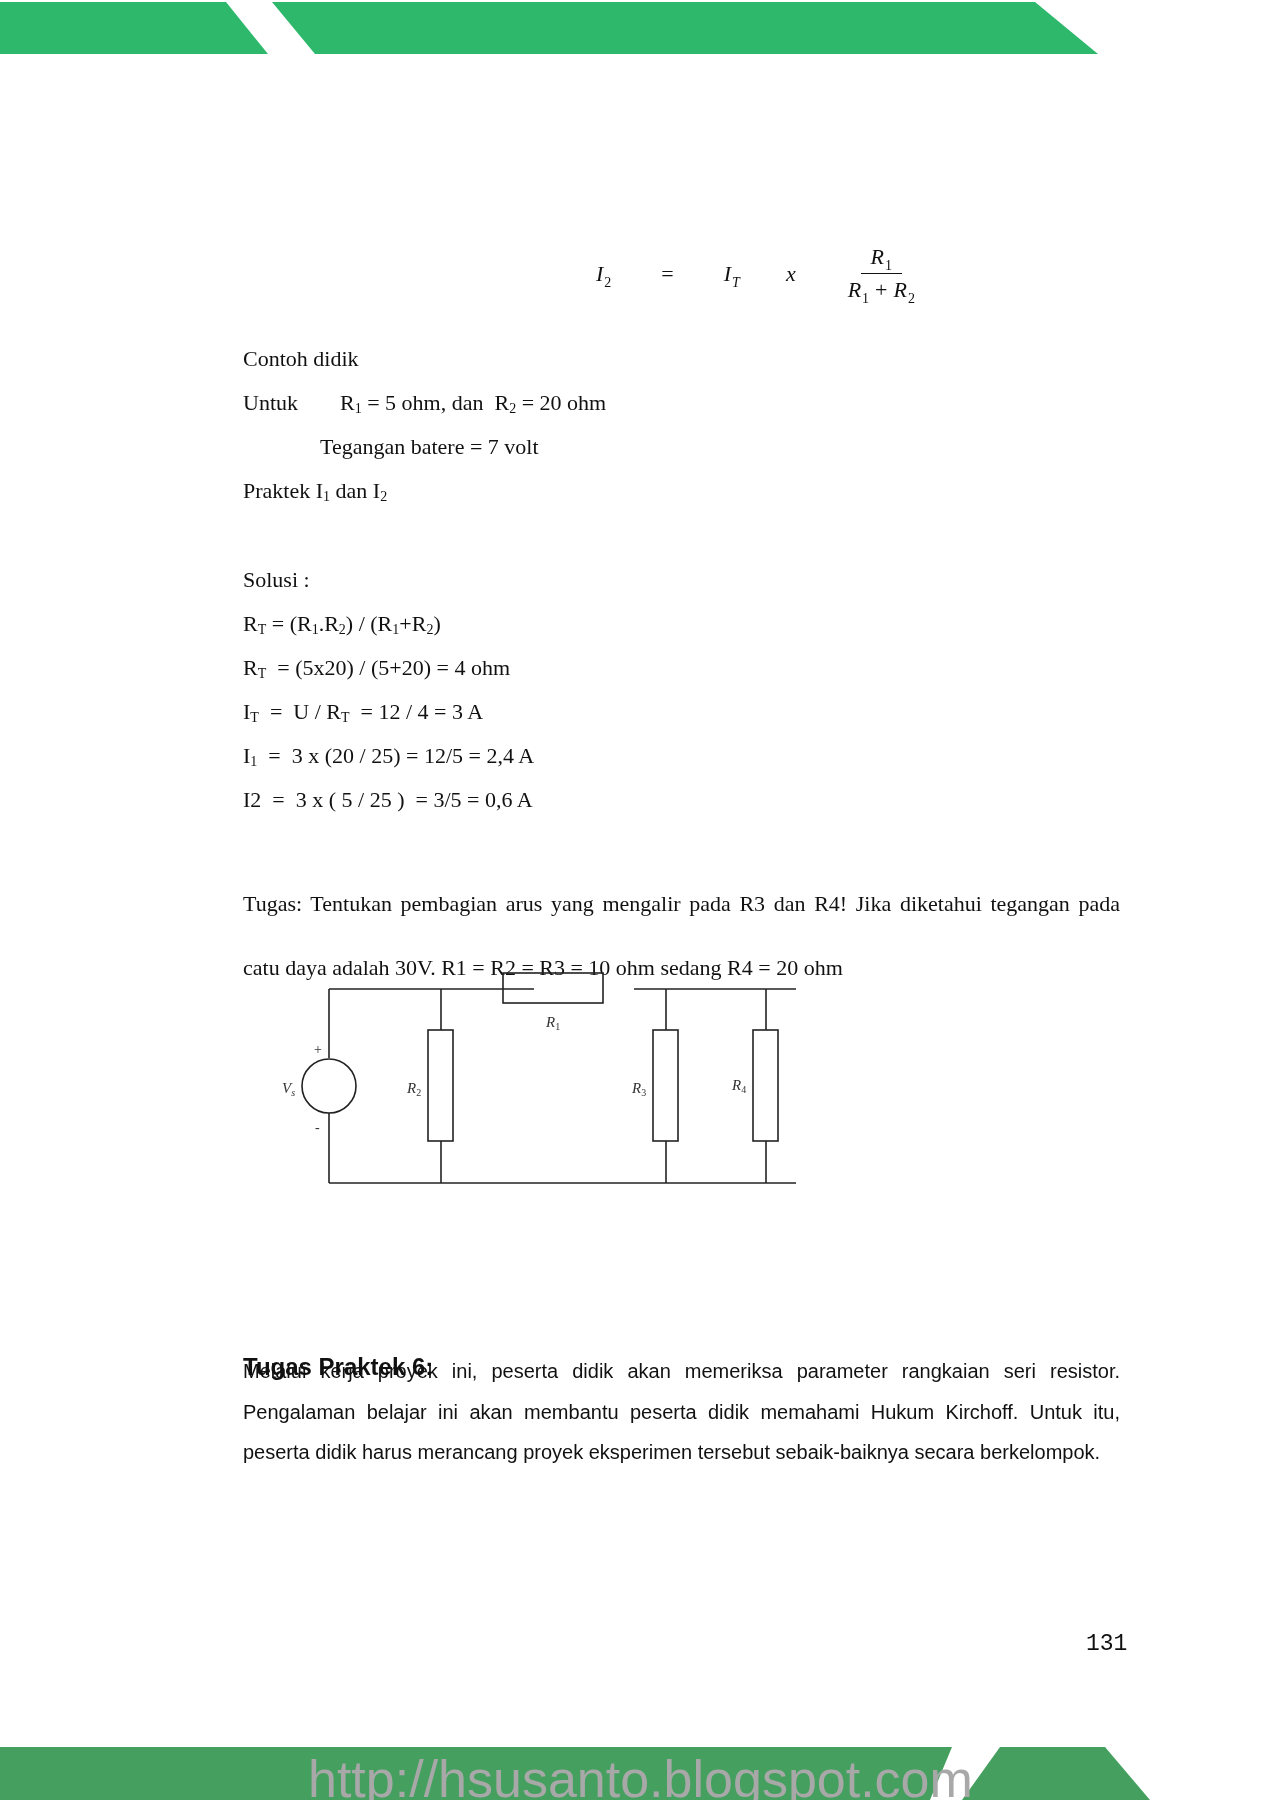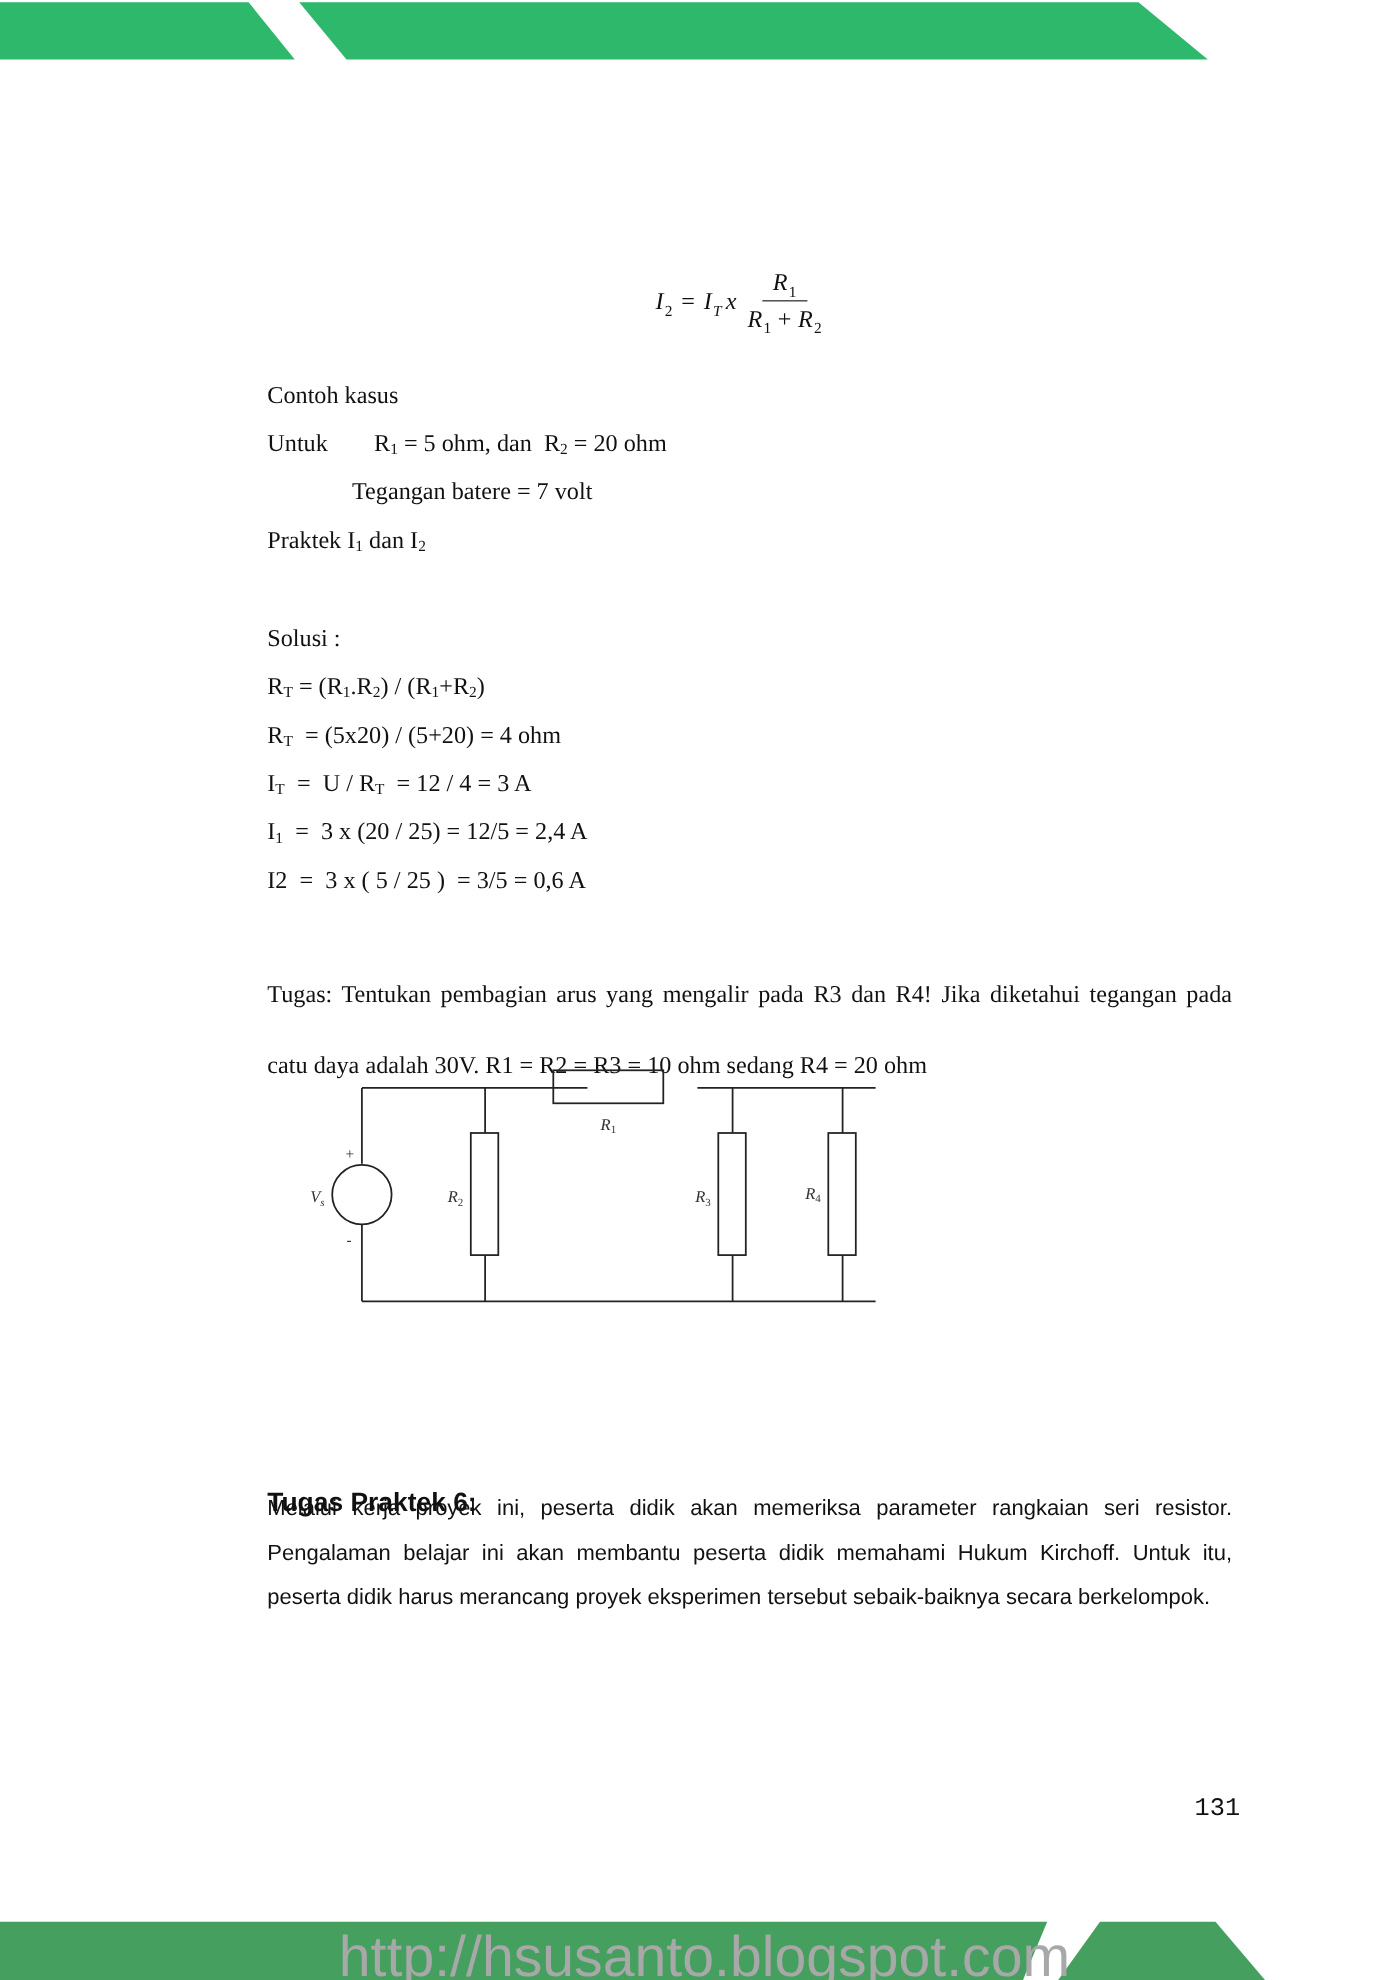--- a/index.html
+++ b/index.html
@@ -8,21 +8,21 @@
       background: #ffffff; color: #111;
     }
     .banner { position: absolute; left: 0; width: 1272px; }
     .banner svg { display: block; }
     .top-banner { top: 0; height: 56px; }
     .bottom-banner { top: 1744px; height: 56px; }
 
     .formula {
       position: absolute; left: 596px; top: 244px;
       font-family: "Liberation Serif", serif; font-size: 22px; font-style: italic;
-      display: flex; align-items: center;
+      display: flex; align-items: center; gap: 42px;
     }
     .formula .sub { font-size: 14px; font-style: normal; position: relative; top: 6px; margin-left: 1px; }
     .formula .subT { font-size: 14px; position: relative; top: 6px; margin-left: 1px; }
     .formula .eq { font-style: normal; margin: 0 8px; }
     .frac { display: inline-flex; flex-direction: column; align-items: center; margin-left: 6px; }
     .frac .num { padding: 0 10px 3px; border-bottom: 1.5px solid #111; }
     .frac .den { padding: 3px 4px 0; }
     .frac .plus { font-style: normal; margin: 0 6px; }
 
     .line {
@@ -72,21 +72,21 @@
   <span><span>I</span><span class="sub">2</span></span>
   <span class="eq">=</span>
   <span><span>I</span><span class="subT">T</span></span>
   <span style="margin-left:4px">x</span>
   <span class="frac">
     <span class="num"><span>R</span><span class="sub">1</span></span>
     <span class="den"><span>R</span><span class="sub">1</span><span class="plus">+</span><span>R</span><span class="sub">2</span></span>
   </span>
 </div>
 
-<div class="line" style="top:346px">Contoh kasus</div>
+<div class="line" style="top:346px">Contoh didik</div>
 <div class="line" style="top:390px"><span>Untuk</span><span style="display:inline-block;width:42px"></span><span>R</span><sub class="s">1</sub><span> = 5 ohm, dan  R</span><sub class="s">2</sub><span> = 20 ohm</span></div>
 <div class="line" style="top:434px;left:320px">Tegangan batere = 7 volt</div>
 <div class="line" style="top:478px"><span>Praktek I</span><sub class="s">1</sub><span> dan I</span><sub class="s">2</sub></div>
 
 <div class="line" style="top:567px">Solusi :</div>
 <div class="line" style="top:611px">R<sub class="s">T</sub> = (R<sub class="s">1</sub>.R<sub class="s">2</sub>) / (R<sub class="s">1</sub>+R<sub class="s">2</sub>)</div>
 <div class="line" style="top:655px">R<sub class="s">T</sub>  = (5x20) / (5+20) = 4 ohm</div>
 <div class="line" style="top:699px">I<sub class="s">T</sub>  =  U / R<sub class="s">T</sub>  = 12 / 4 = 3 A</div>
 <div class="line" style="top:743px">I<sub class="s">1</sub>  =  3 x (20 / 25) = 12/5 = 2,4 A</div>
 <div class="line" style="top:787px">I2  =  3 x ( 5 / 25 )  = 3/5 = 0,6 A</div>

